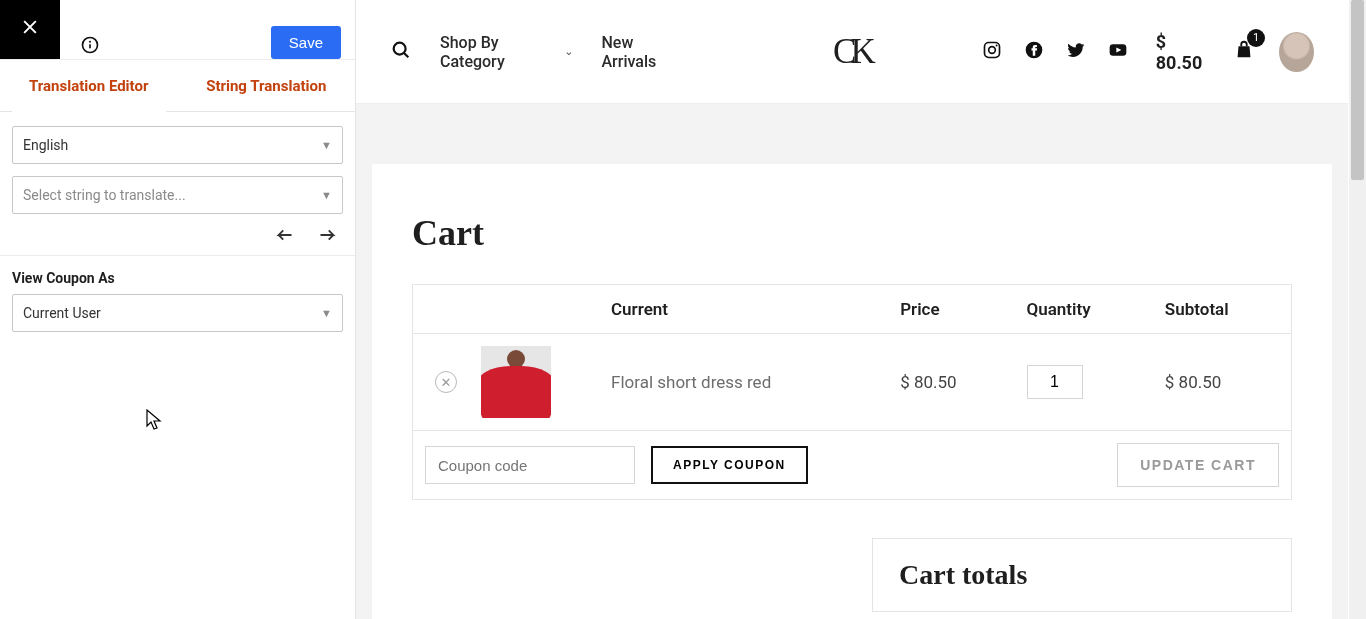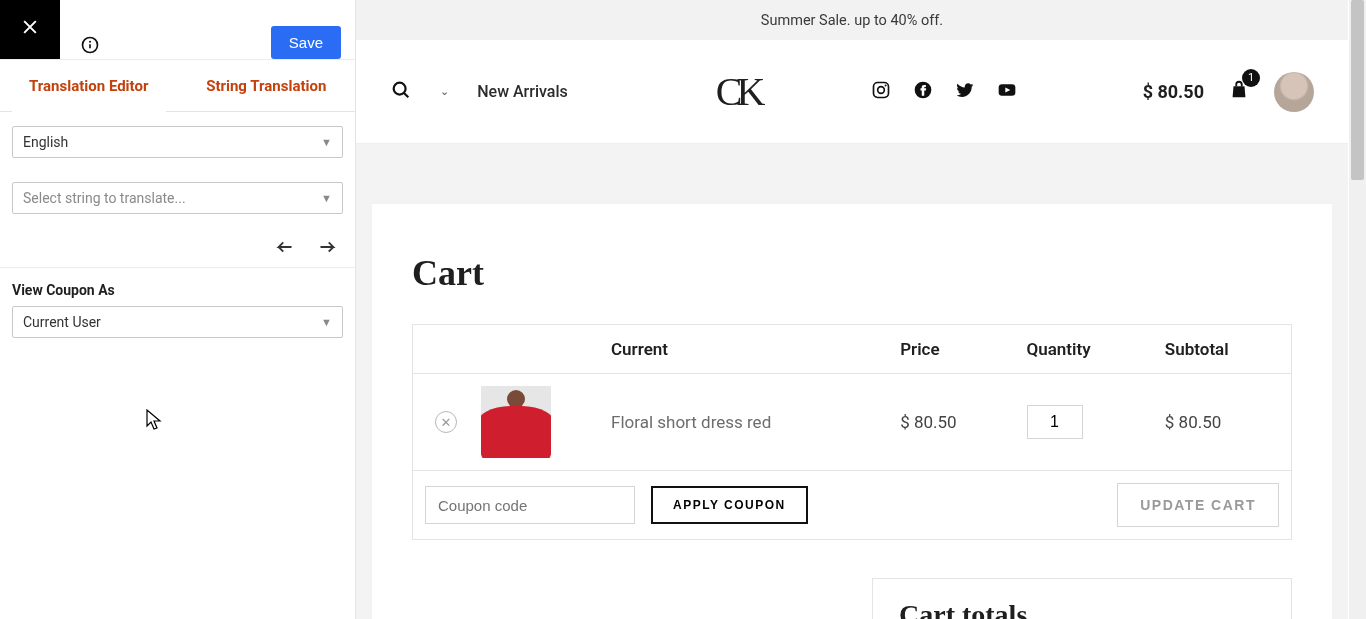--- a/index.html
+++ b/index.html
@@ -15,40 +15,40 @@
   .info-cell svg { width: 20px; height: 20px; }
   .spacer { flex: 1; }
   .save-btn { margin-right: 14px; background: #2a6df4; border: none; color: #fff; font-size: 15px; font-weight: 500; padding: 8px 18px; border-radius: 3px; cursor: pointer; }
 
   .tabs { display: flex; height: 52px; border-bottom: 1px solid #e4e4e4; }
   .tab { flex: 1; display: flex; align-items: center; justify-content: center; font-size: 15px; font-weight: 700; color: #c2410c; cursor: pointer; position: relative; }
   .tab.active::after { content: ""; position: absolute; bottom: -1px; left: 12px; right: 12px; height: 3px; background: #fff; }
   .tab .underline { position: absolute; bottom: 0; left: 22px; right: 22px; height: 1px; background: #cfcfcf; }
 
   .panel { padding: 14px 12px 0 12px; }
-  .select-box { width: 100%; height: 32px; border: 1px solid #c8c8c8; border-radius: 2px; display: flex; align-items: center; padding: 0 10px; font-size: 14px; color: #333; background: #fff; margin-bottom: 24px; cursor: pointer; justify-content: space-between; }
+  .select-box { width: 100%; height: 38px; border: 1px solid #c8c8c8; border-radius: 2px; display: flex; align-items: center; padding: 0 10px; font-size: 14px; color: #333; background: #fff; margin-bottom: 12px; cursor: pointer; justify-content: space-between; }
   .select-box.placeholder span.txt { color: #8a8a8a; }
   .select-caret { color: #8a8a8a; font-size: 11px; }
   .arrows { display: flex; justify-content: flex-end; gap: 18px; padding: 0 6px 8px 0; }
   .arrows svg { width: 22px; height: 18px; }
   .section-label { font-size: 14px; font-weight: 700; padding: 14px 12px 8px 12px; border-top: 1px solid #ececec; }
   .panel2 { padding: 0 12px 12px 12px; }
 
   
   .preview-wrap { flex: 1; position: relative; overflow: hidden; background: #fff; }
   .preview { position: absolute; inset: 0; overflow-y: auto; padding-right: 18px; }
 
   .promo { height: 40px; background: #f2f2f2; display: flex; align-items: center; justify-content: center; font-size: 14.5px; color: #3a3a3a; }
 
   .site-header { height: 104px; display: flex; align-items: center; padding: 0 34px; gap: 28px; border-bottom: 1px solid #eee; }
   .search-btn, .icon-btn { background: none; border: none; cursor: pointer; color: #1f1f1f; padding: 0; }
   .search-btn svg { width: 22px; height: 22px; }
   .nav-link { font-size: 16px; font-weight: 500; color: #2b2b2b; cursor: pointer; display: inline-flex; align-items: center; gap: 8px; }
   .nav-link .caret { font-size: 11px; color: #555; }
-  .logo { font-family: "Times New Roman", serif; font-size: 40px; letter-spacing: -6px; margin: 0 24px 0 120px; }
+  .logo { font-family: "Times New Roman", serif; font-size: 35px; letter-spacing: -6px; margin: 0 24px 0 120px; }
   .socials { display: flex; gap: 22px; margin-left: 60px; }
   .socials svg { width: 20px; height: 20px; }
   .header-right { margin-left: auto; display: flex; align-items: center; gap: 24px; }
   .price-txt { font-size: 18px; font-weight: 700; }
   .bag-wrap { position: relative; cursor: pointer; }
   .bag-wrap svg { width: 22px; height: 22px; }
   .badge { position: absolute; top: -10px; right: -10px; width: 18px; height: 18px; border-radius: 50%; background: #111; color: #fff; font-size: 11px; display: flex; align-items: center; justify-content: center; }
   .avatar { width: 40px; height: 40px; border-radius: 50%; background: radial-gradient(circle at 50% 35%, #d7c4b8 0 38%, #b6a699 45% 100%); }
 
   .page-body { background: #f3f3f3; padding: 60px 14px 40px 14px; min-height: 700px; }
@@ -158,34 +158,32 @@
 
   <div class="cursor">
     <svg viewBox="0 0 16 22">
         <path d="M1 1l0 16 4-4 3 7 3-1-3-7 6 0z" fill="#fff" stroke="#000" stroke-width="1.2"></path>
       </svg>
   </div>
 </aside>
 
 <div class="preview-wrap">
   <div class="preview">
-    <div class="promo">
-      <span>Summer Sale. up to 40% off.</span>
-    </div>
 
     <header class="site-header">
       <button class="search-btn">
         <span>
           <svg viewBox="0 0 24 24" fill="none" stroke="#111" stroke-width="2.4">
               <circle cx="10.5" cy="10.5" r="6.5"></circle>
               <line x1="20" y1="20" x2="15.2" y2="15.2"></line>
             </svg>
         </span>
       </button>
       <span class="nav-link">
+        <span>Shop By Category</span>
         <span class="caret">⌄</span>
       </span>
       <span class="nav-link">
         <span>New Arrivals</span>
       </span>
 
       <div class="logo">CK</div>
 
       <div class="socials">
         <button class="icon-btn"><span><svg viewBox="0 0 24 24" fill="none" stroke="#111" stroke-width="2">

